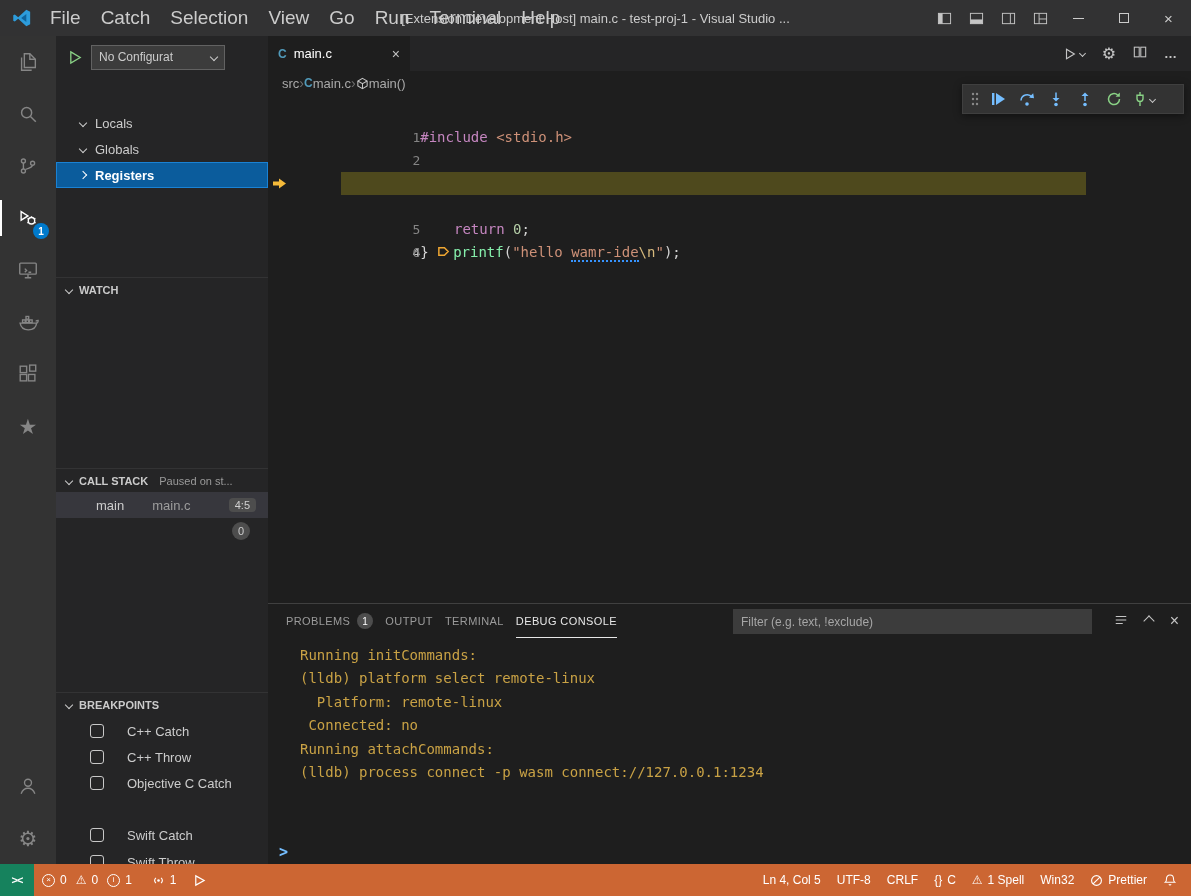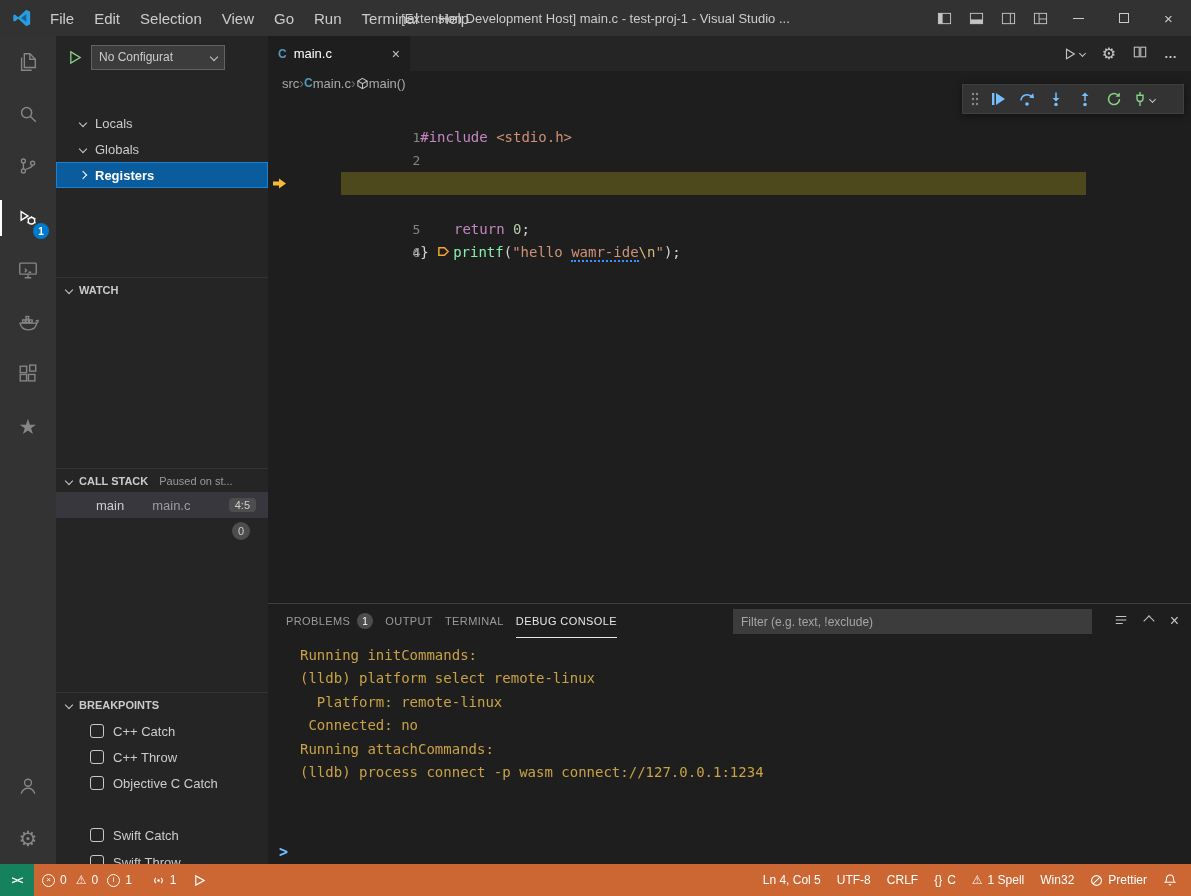--- a/index.html
+++ b/index.html
@@ -2,21 +2,21 @@
 <html><head>
 <meta charset="utf-8">
 <style>
   *{box-sizing:border-box;margin:0;padding:0}
   body{background:#101010;font-family:"Liberation Sans",sans-serif;-webkit-font-smoothing:antialiased}
   .root{position:relative;width:1191px;height:896px;background:#1e1e1e;overflow:hidden;color:#cccccc;font-size:13px}
 
   
   .titlebar{position:absolute;top:0;left:0;width:1191px;height:36px;background:#323233;display:flex;align-items:center;color:#cccccc}
   .logo{width:20px;height:20px;margin:0 8px 0 12px;flex:none}
-  .menu{padding:0 10px;height:100%;display:flex;align-items:center;font-size:15px;cursor:default}
+  .menu{padding:0 10px;height:100%;display:flex;align-items:center;font-size:19px;cursor:default}
   .tb-title{position:absolute;left:50%;top:0;transform:translateX(-50%);height:36px;display:flex;align-items:center;white-space:nowrap;font-size:13px;color:#cccccc}
   .tb-right{margin-left:auto;display:flex;height:100%;align-items:center}
   .layout-btn{width:32px;height:100%;display:flex;align-items:center;justify-content:center;color:#c5c5c5}
   .win-btn{width:45px;height:100%;display:flex;align-items:center;justify-content:center;color:#cccccc;font-size:15px}
   .min-glyph{display:inline-block;width:11px;height:1px;background:#cccccc}
   .max-glyph{display:inline-block;width:10px;height:10px;border:1px solid #cccccc}
 
   
   .activitybar{position:absolute;top:36px;left:0;width:56px;height:828px;background:#333333;display:flex;flex-direction:column}
   .act-item{height:52px;display:flex;align-items:center;justify-content:center;color:#868686;position:relative}
@@ -33,21 +33,21 @@
   .sec-hdr{position:absolute;left:0;right:0;height:24px;display:flex;align-items:center;gap:7px;padding-left:10px;font-size:11px;font-weight:bold;color:#cbcbcb}
   .sec-hdr.bordered{border-top:1px solid #333334}
   .hdr-status{font-weight:normal;color:#9a9a9a;font-size:11px;margin-left:4px;white-space:nowrap}
   .hdr-action{margin-left:auto;margin-right:10px;color:#c5c5c5}
   .tree-item{position:absolute;left:0;right:0;height:26px;display:flex;align-items:center;gap:9px;padding-left:24px;font-size:13px;color:#cccccc}
   .tree-item.selected{background:#0b5c9c;color:#ffffff;font-weight:bold;box-shadow:inset 0 0 0 1px #1a82d4}
   .frame-row{position:absolute;top:456px;left:0;right:0;height:26px;display:flex;align-items:center;background:#37373d;padding-left:40px}
   .frame-file{margin-left:28px;color:#9d9d9d}
   .frame-pos{margin-left:auto;margin-right:12px;background:#4d4d4d;border-radius:4px;padding:1px 6px;font-size:11px;color:#d0d0d0}
   .badge-circle{position:absolute;top:486px;left:176px;width:18px;height:18px;border-radius:50%;background:#4d4d4d;color:#cccccc;font-size:11px;display:flex;align-items:center;justify-content:center}
-  .bp-item{position:absolute;left:0;right:0;height:26px;display:flex;align-items:center;gap:9px;padding-left:34px;font-size:13px}
+  .bp-item{position:absolute;left:0;right:0;height:26px;display:flex;align-items:center;gap:23px;padding-left:34px;font-size:13px}
   .cb{width:14px;height:14px;border:1px solid #c8c8c8;border-radius:3px;background:transparent;flex:none}
 
   .cv{display:inline-block;width:6px;height:6px;border-right:1.3px solid currentColor;border-bottom:1.3px solid currentColor;transform:rotate(45deg);flex:none}
   .cv.r{transform:rotate(-45deg)}
   .cv.up{transform:rotate(-135deg)}
   .cv.sm{width:5px;height:5px}
 
   
   .editor{position:absolute;top:36px;left:268px;width:923px;height:567px;background:#1e1e1e}
   .tabbar{height:35px;background:#252526;display:flex;align-items:stretch}
@@ -106,21 +106,21 @@
 <body>
 
 <div class="root">
 
   <div class="titlebar">
     <svg class="logo" viewBox="0 0 24 24">
         <path d="M17.2 2.2L7.4 11 3.4 7.9l-1.9.9v6.4l1.9.9 4-3.1 9.8 8.8 4.6-2.2V4.4z" fill="#2d9cdb"></path>
         <path d="M17.2 7.3v9.4L11 12z" fill="#0e639c"></path>
       </svg>
     <div class="menu">File</div>
-    <div class="menu">Edit</div>
+    <div class="menu">Catch</div>
     <div class="menu">Selection</div>
     <div class="menu">View</div>
     <div class="menu">Go</div>
     <div class="menu">Run</div>
     <div class="menu">Terminal</div>
     <div class="menu">Help</div>
     <div class="tb-title">[Extension Development Host] main.c - test-proj-1 - Visual Studio ...</div>
     <div class="tb-right">
       <div class="layout-btn">
           <svg width="15" height="15" viewBox="0 0 16 16">

